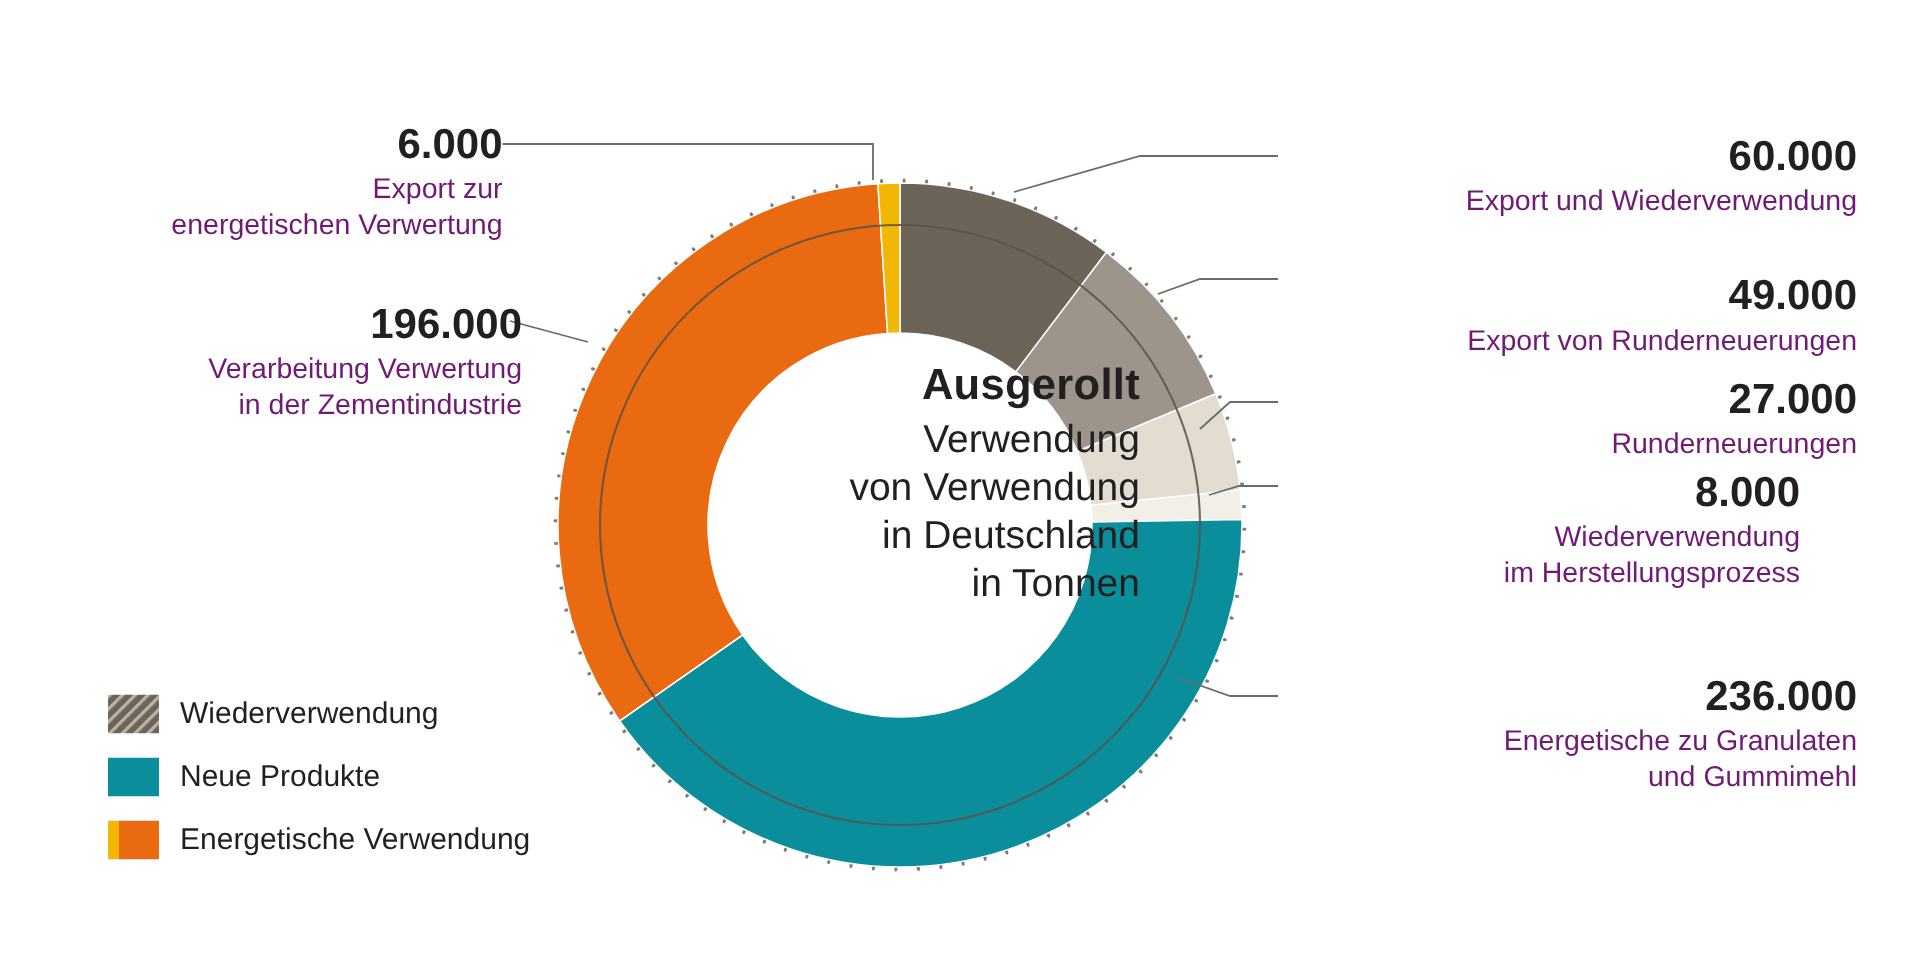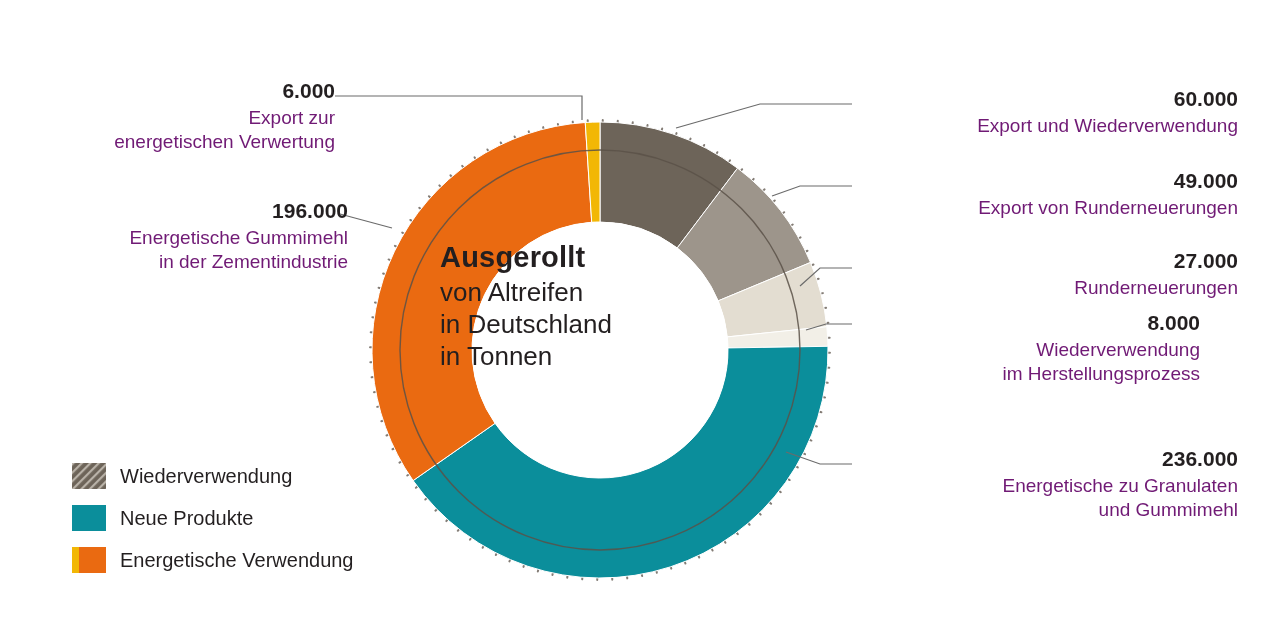--- a/index.html
+++ b/index.html
@@ -27,21 +27,21 @@
     width: 1280px;
     height: 640px;
   }
 
   
   .center-text {
     position: absolute;
     left: 440px;
     top: 240px;
     width: 320px;
-    text-align: left;
+    text-align: right;
     line-height: 1.22;
     pointer-events: none;
   }
   .center-title {
     font-size: 29px;
     font-weight: bold;
     letter-spacing: .2px;
     margin-bottom: 2px;
   }
   .center-sub {
@@ -50,36 +50,36 @@
   }
 
   
   .callout {
     position: absolute;
     font-size: 19px;
     line-height: 1.28;
   }
   .callout .val {
     font-weight: bold;
-    font-size: 21px;
+    font-size: 28px;
     display: block;
     margin-bottom: 1px;
   }
   .callout .desc {
     display: block;
     color: #701a75;
   }
   .callout.right { text-align: right; }
   .callout.left  { text-align: right; }
 
   
   #c-export-energetisch { left: 40px;  top: 78px;  width: 295px; }
   #c-energetische       { left: 33px;  top: 198px; width: 315px; }
   #c-export-wieder      { left: 858px; top: 86px;  width: 380px; }
-  #c-export-runder      { left: 858px; top: 168px; width: 380px; }
+  #c-export-runder      { left: 858px; top: 179px; width: 380px; }
   #c-runderneuerungen   { left: 858px; top: 248px; width: 380px; }
   #c-wieder-herstell    { left: 820px; top: 310px; width: 380px; }
   #c-verarbeitung       { left: 858px; top: 446px; width: 380px; }
 
   
   .legend {
     position: absolute;
     left: 72px;
     top: 455px;
     width: 360px;
@@ -237,34 +237,35 @@
       <path d="M676,128 L760,104 L852,104"></path>
       <path d="M772,196 L800,186 L852,186"></path>
       <path d="M800,286 L820,268 L852,268"></path>
       <path d="M806,330 L826,324 L852,324"></path>
       <path d="M786,452 L820,464 L852,464"></path>
     </g>
   </svg>
 
   <div class="center-text">
     <div class="center-title">Ausgerollt</div>
-    <div class="center-sub">von Altreifen</div>
+    <div class="center-sub">Verwendung</div>
+    <div class="center-sub">von Verwendung</div>
     <div class="center-sub">in Deutschland</div>
     <div class="center-sub">in Tonnen</div>
   </div>
 
   <div class="callout left" id="c-export-energetisch">
     <span class="val">6.000</span>
     <span class="desc">Export zur</span>
     <span class="desc">energetischen Verwertung</span>
   </div>
 
   <div class="callout left" id="c-energetische">
     <span class="val">196.000</span>
-    <span class="desc">Energetische Gummimehl</span>
+    <span class="desc">Verarbeitung Verwertung</span>
     <span class="desc">in der Zementindustrie</span>
   </div>
 
   <div class="callout right" id="c-export-wieder">
     <span class="val">60.000</span>
     <span class="desc">Export und Wiederverwendung</span>
   </div>
 
   <div class="callout right" id="c-export-runder">
     <span class="val">49.000</span>

